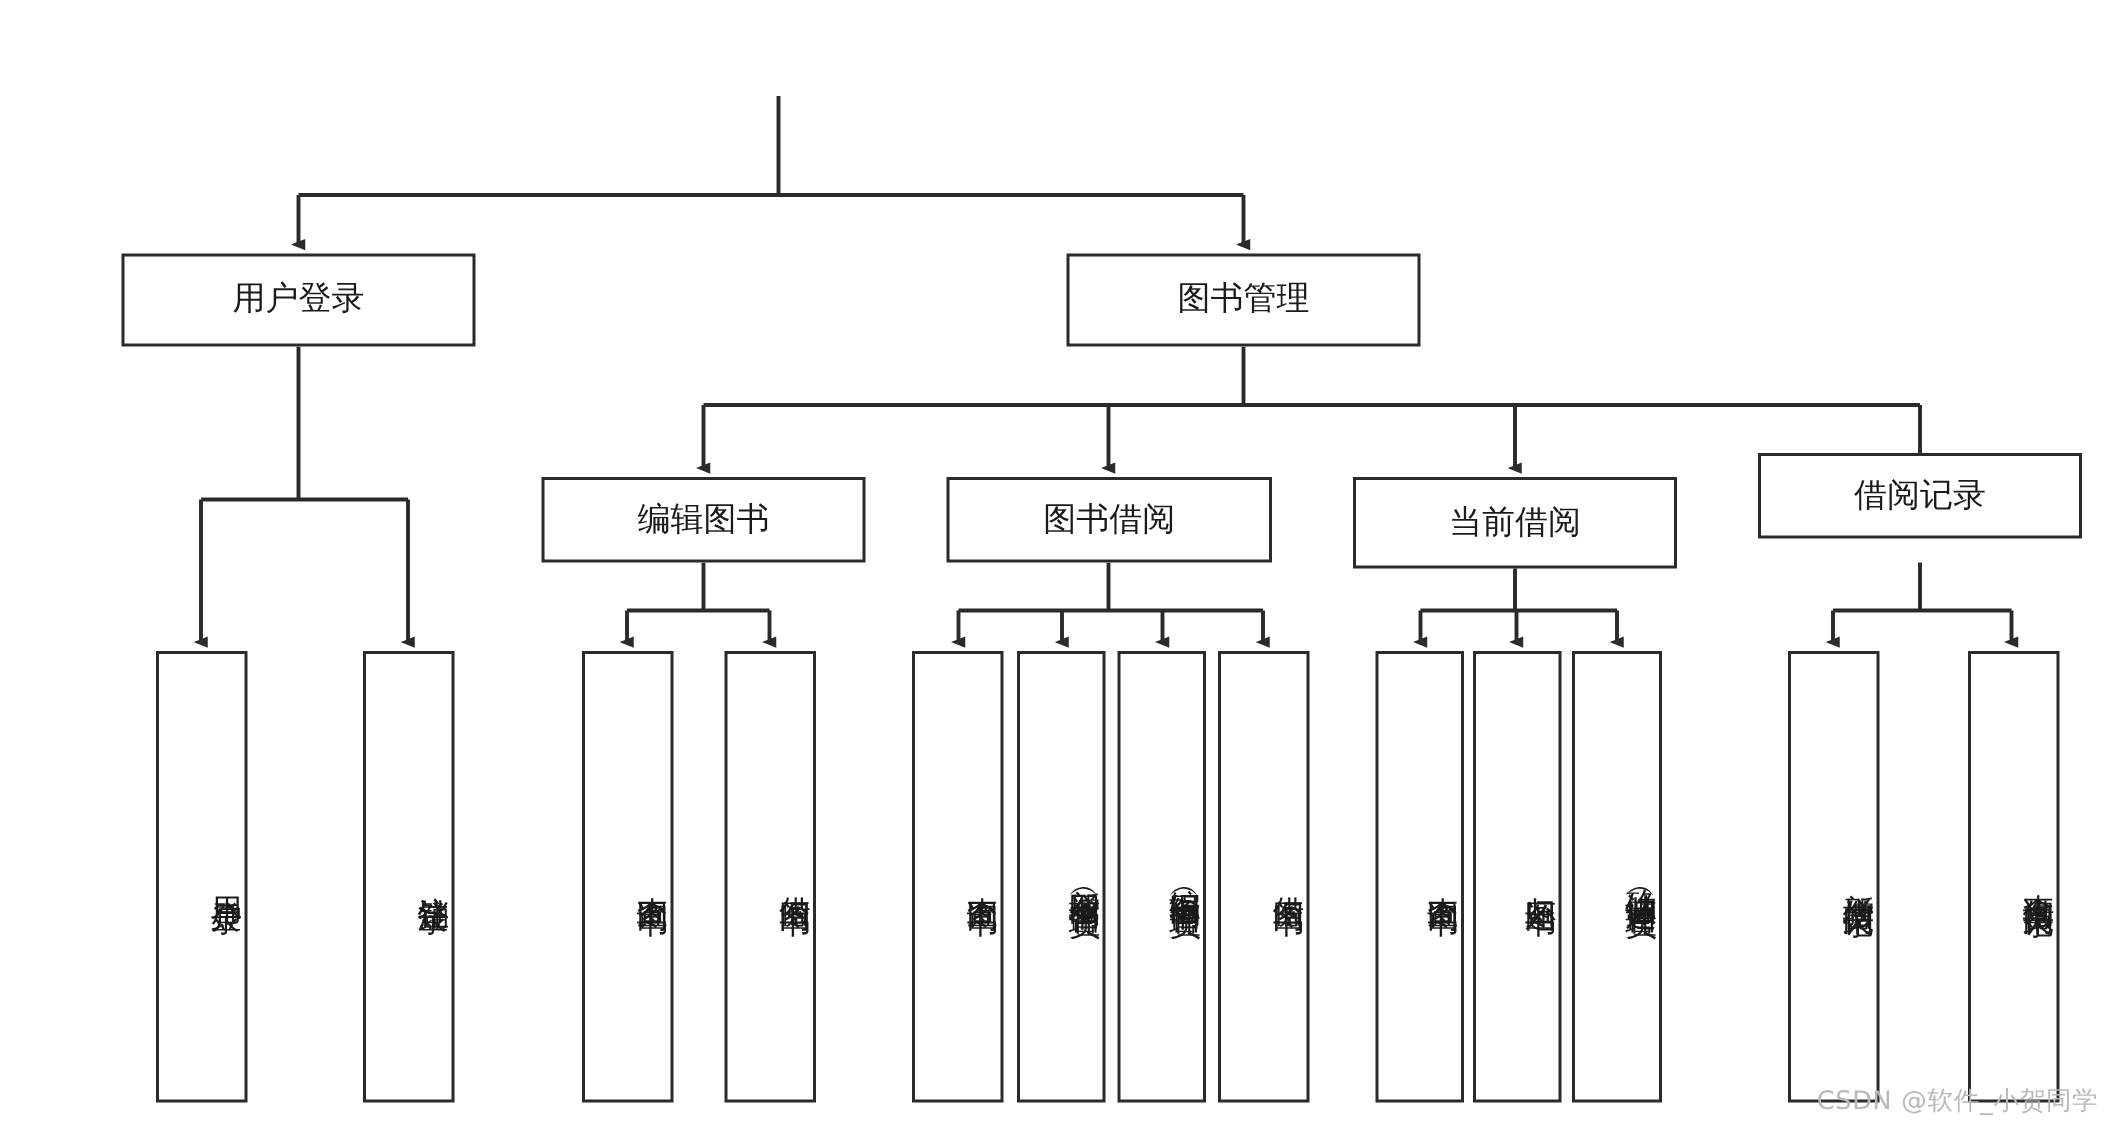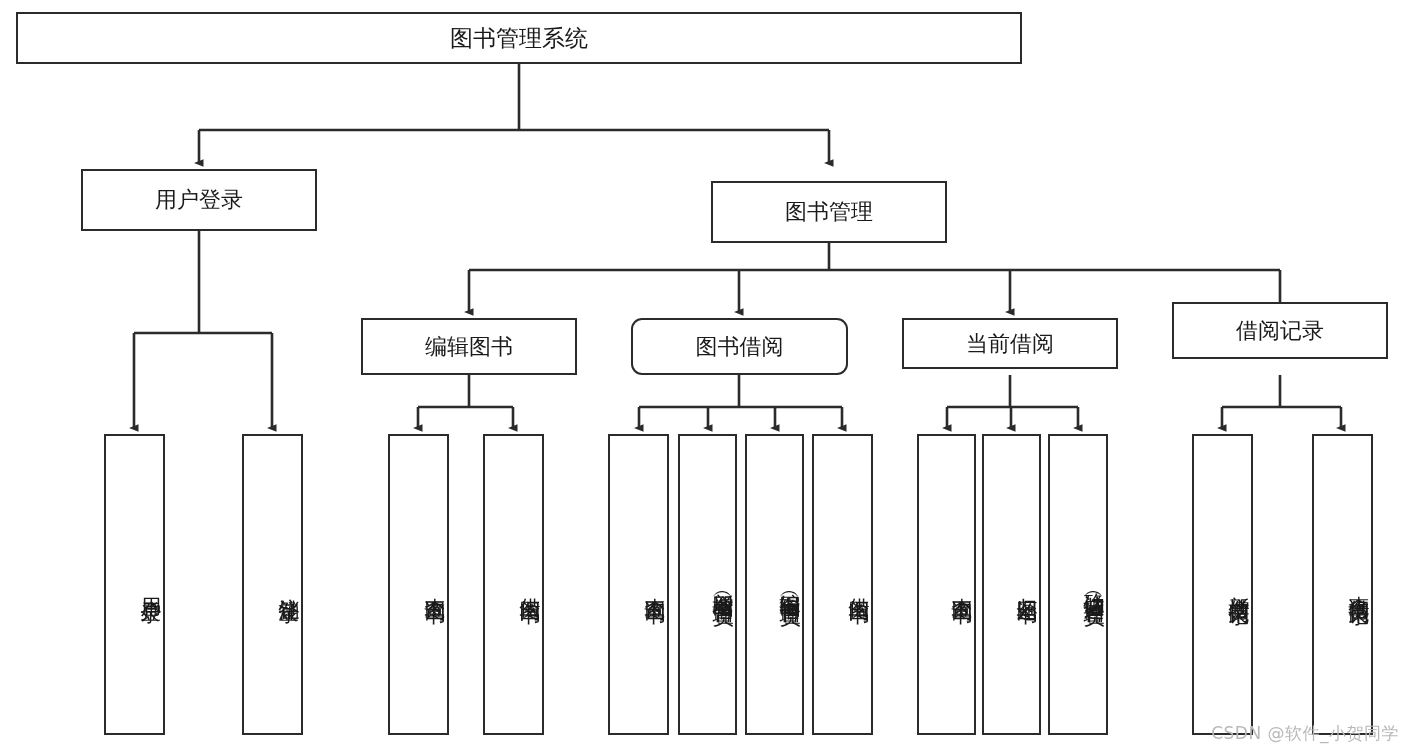--- a/index.html
+++ b/index.html
@@ -122,38 +122,35 @@
       <path d="M1011,407 L1011,428" marker-end="url(#arrow)"></path>
       <path d="M1078,407 L1078,428" marker-end="url(#arrow)"></path>
 
       <path d="M1280,375 L1280,407"></path>
       <path d="M1222,407 L1341,407"></path>
       <path d="M1222,407 L1222,428" marker-end="url(#arrow)"></path>
       <path d="M1341,407 L1341,428" marker-end="url(#arrow)"></path>
     </g>
   </svg>
 
-  <div class="node root" style="left:16px; top:12px; width:1006px; height:52px;">
-    <span>图书管理系统</span>
-  </div>
 
   <div class="node lvl2" style="left:81px; top:169px; width:236px; height:62px;">
     <span>用户登录</span>
   </div>
-  <div class="node lvl2" style="left:711px; top:169px; width:236px; height:62px;margin-top:12px;">
+  <div class="node lvl2" style="left:711px; top:169px; width:236px; height:62px;">
     <span>图书管理</span>
   </div>
 
   <div class="node lvl3" style="left:361px; top:318px; width:216px; height:57px;">
     <span>编辑图书</span>
   </div>
-  <div class="node lvl3" style="left:631px; top:318px; width:217px; height:57px;border-radius:11px;">
+  <div class="node lvl3" style="left:631px; top:318px; width:217px; height:57px;">
     <span>图书借阅</span>
   </div>
-  <div class="node lvl3" style="left:902px; top:318px; width:216px; height:51px;">
+  <div class="node lvl3" style="left:902px; top:318px; width:216px; height:61px;">
     <span>当前借阅</span>
   </div>
   <div class="node lvl3" style="left:1172px; top:302px; width:216px; height:57px;">
     <span>借阅记录</span>
   </div>
 
   <div class="node leaf" style="left:104px; top:434px; width:61px; height:301px;">
     <span class="vtext">用户登录</span>
   </div>
   <div class="node leaf" style="left:242px; top:434px; width:61px; height:301px;">

